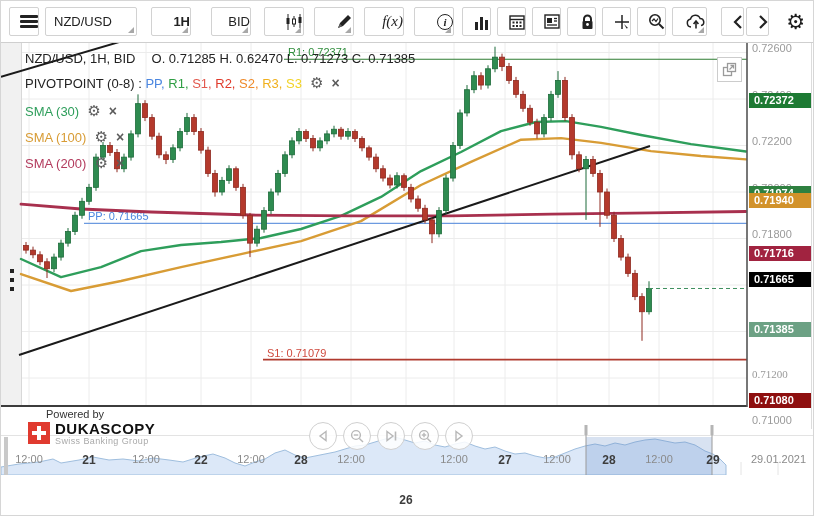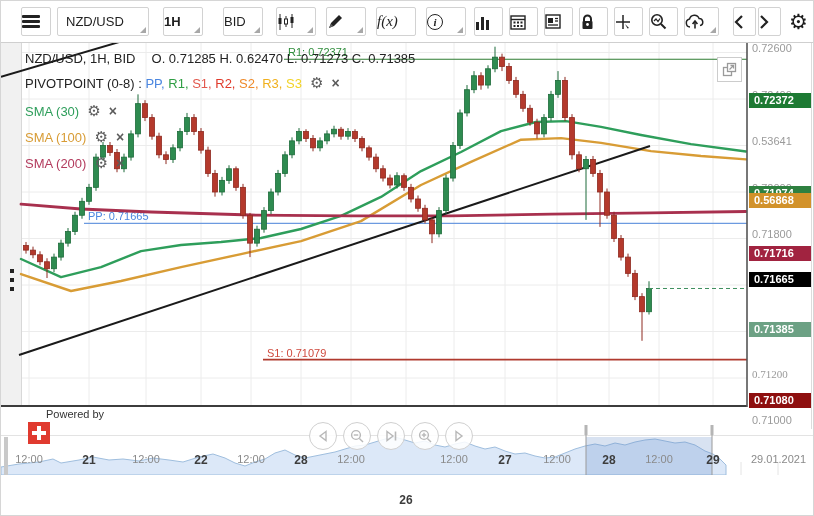--- a/index.html
+++ b/index.html
@@ -1,20 +1,20 @@
 <!DOCTYPE html>
 <html><head>
 <meta charset="utf-8">
 <style>
 *{margin:0;padding:0;box-sizing:border-box}
 html,body{background:#fff}
 #app{position:relative;width:814px;height:516px;font-family:"Liberation Sans",sans-serif;background:#fff;overflow:hidden;border:1px solid #d6d6d6}
 
-.toolbar{position:absolute;top:0;left:0;right:0;height:42px;background:#fff;border-bottom:1px solid #cfcfcf;display:flex;align-items:center;padding-left:20px;z-index:30}
-.tbtn{height:29px;border:1px solid #d2d2d2;background:#fff;border-radius:2px;display:flex;align-items:center;justify-content:flex-start;font-size:13px;color:#222;position:relative;flex:0 0 auto;cursor:pointer}
+.toolbar{position:absolute;top:0;left:0;right:0;height:42px;background:#fff;border-bottom:1px solid #cfcfcf;display:flex;align-items:center;padding-left:8px;z-index:30}
+.tbtn{height:29px;border:1px solid #d2d2d2;background:#fff;border-radius:2px;display:flex;align-items:center;justify-content:flex-end;font-size:13px;color:#222;position:relative;flex:0 0 auto;cursor:pointer}
 .tbtn.noborder{border:none}
 .dd::after{content:"";position:absolute;right:2px;bottom:2px;width:0;height:0;border-left:6px solid transparent;border-bottom:6px solid #a8a8a8}
 .hamb{width:18px;height:13px;display:flex;flex-direction:column;justify-content:space-between}
 .hamb i{display:block;height:3px;background:#222;border-radius:1px}
 .fx{font-family:"Liberation Serif",serif;font-style:italic;font-size:15px}
 .icirc{width:16px;height:16px;border:1.4px solid #222;border-radius:50%;display:flex;align-items:center;justify-content:center;font-family:"Liberation Serif",serif;font-style:italic;font-size:11px;font-weight:bold}
 
 #plot{position:absolute;left:0;top:0;z-index:1}
 .ov{position:absolute;z-index:10;white-space:nowrap}
 .hdr1{left:24px;top:50px;font-size:13px;color:#222}
@@ -439,20 +439,24 @@
   <div class="handle">
       <i></i>
       <i></i>
       <i></i>
     </div>
 
   <div class="ov powered">
     <div class="pb">Powered by</div>
     <div class="logo-row">
       <div class="swiss"></div>
+      <div>
+        <div class="brand">DUKASCOPY</div>
+        <div class="brand-sub">Swiss Banking Group</div>
+      </div>
     </div>
   </div>
 
   <div class="navbtn" style="left:308px;top:421px">
     <svg width="12" height="12" viewBox="0 0 12 12">
         <path d="M9 1.5 L3 6 L9 10.5 Z" fill="none" stroke="#b8b8b8" stroke-width="1.4"></path>
       </svg>
   </div>
   <div class="navbtn" style="left:342px;top:421px">
     <svg width="14" height="14" viewBox="0 0 14 14">
@@ -476,30 +480,30 @@
       </svg>
   </div>
   <div class="navbtn" style="left:444px;top:421px">
     <svg width="12" height="12" viewBox="0 0 12 12">
         <path d="M3 1.5 L9 6 L3 10.5 Z" fill="none" stroke="#b8b8b8" stroke-width="1.4"></path>
       </svg>
   </div>
 
 <div class="price-tick" style="top: 41px;">0.72600</div>
     <div class="price-tick" style="top: 87.5px;">0.72400</div>
-    <div class="price-tick" style="top: 134px;">0.53641</div>
+    <div class="price-tick" style="top: 134px;">0.72200</div>
     <div class="price-tick" style="top: 180.5px;">0.72000</div>
     <div class="price-tick" style="top: 227px;">0.71800</div>
     <div class="price-tick" style="top: 273.5px;">1.21881</div>
     <div class="price-tick" style="top: 320px;">0.71400</div>
     <div class="price-tick" style="top: 366.5px; font-family: Liberation Serif, serif;">0.71200</div>
     <div class="price-tick" style="top: 413px;">0.71000</div>
     <div class="badge" style="top: 92.01px; background: rgb(29, 122, 51);">0.72372</div>
     <div class="badge" style="top: 184.545px; background: rgb(46, 128, 64);">0.71974</div>
-    <div class="badge" style="top: 192.45px; background: rgb(210, 146, 42);">0.56868</div>
+    <div class="badge" style="top: 192.45px; background: rgb(210, 146, 42);">0.71940</div>
     <div class="badge" style="top: 244.53px; background: rgb(161, 35, 64);">0.71716</div>
     <div class="badge" style="top: 271px; background: #000000;">0.71665</div>
     <div class="badge" style="top: 321.487px; background: rgb(108, 161, 132);">0.71385</div>
     <div class="badge" style="top: 392.4px; background: rgb(142, 15, 15);">0.71080</div>
     <div class="t-tick" style="left: 28px;">12:00</div>
     <div class="t-tick day" style="left: 88px;">21</div>
     <div class="t-tick" style="left: 145px;">12:00</div>
     <div class="t-tick day" style="left: 200px;">22</div>
     <div class="t-tick" style="left: 250px;">12:00</div>
     <div class="t-tick day" style="left: 300px;">28</div>

